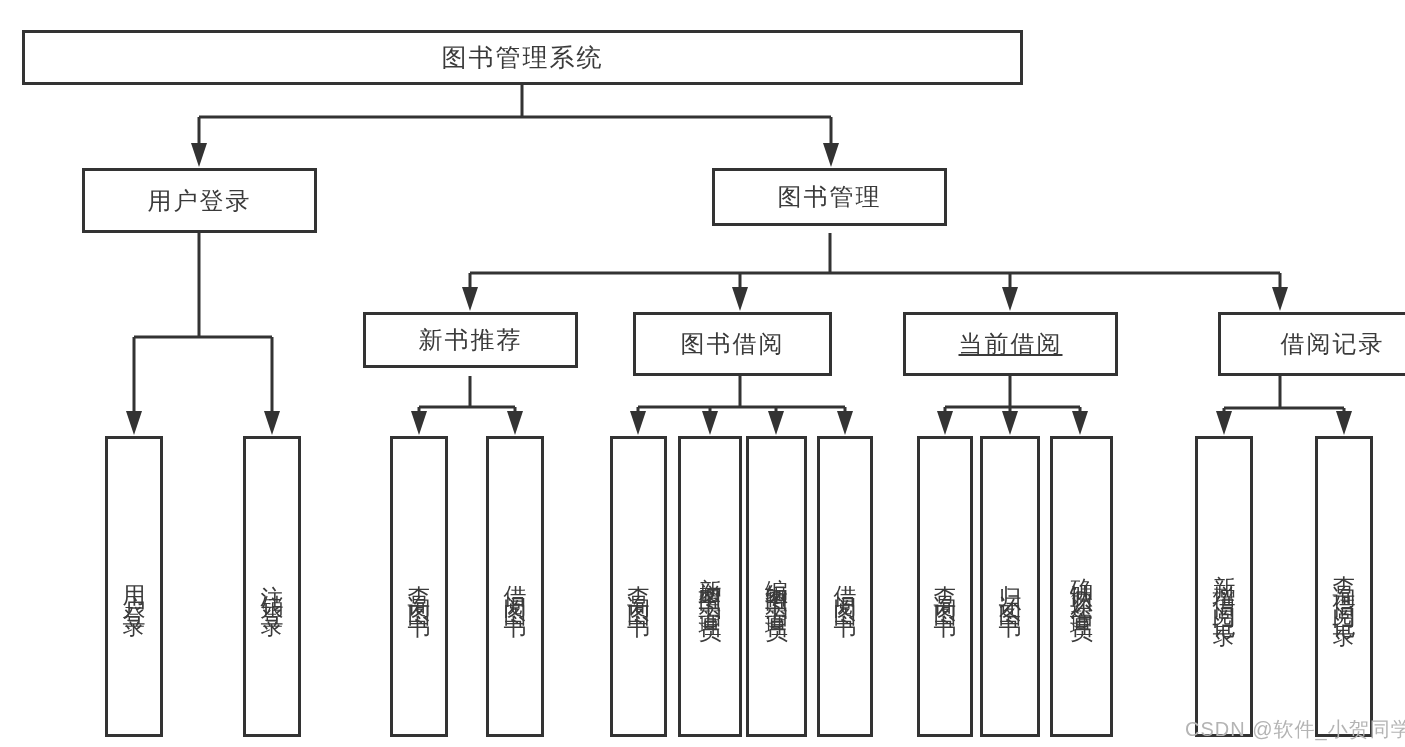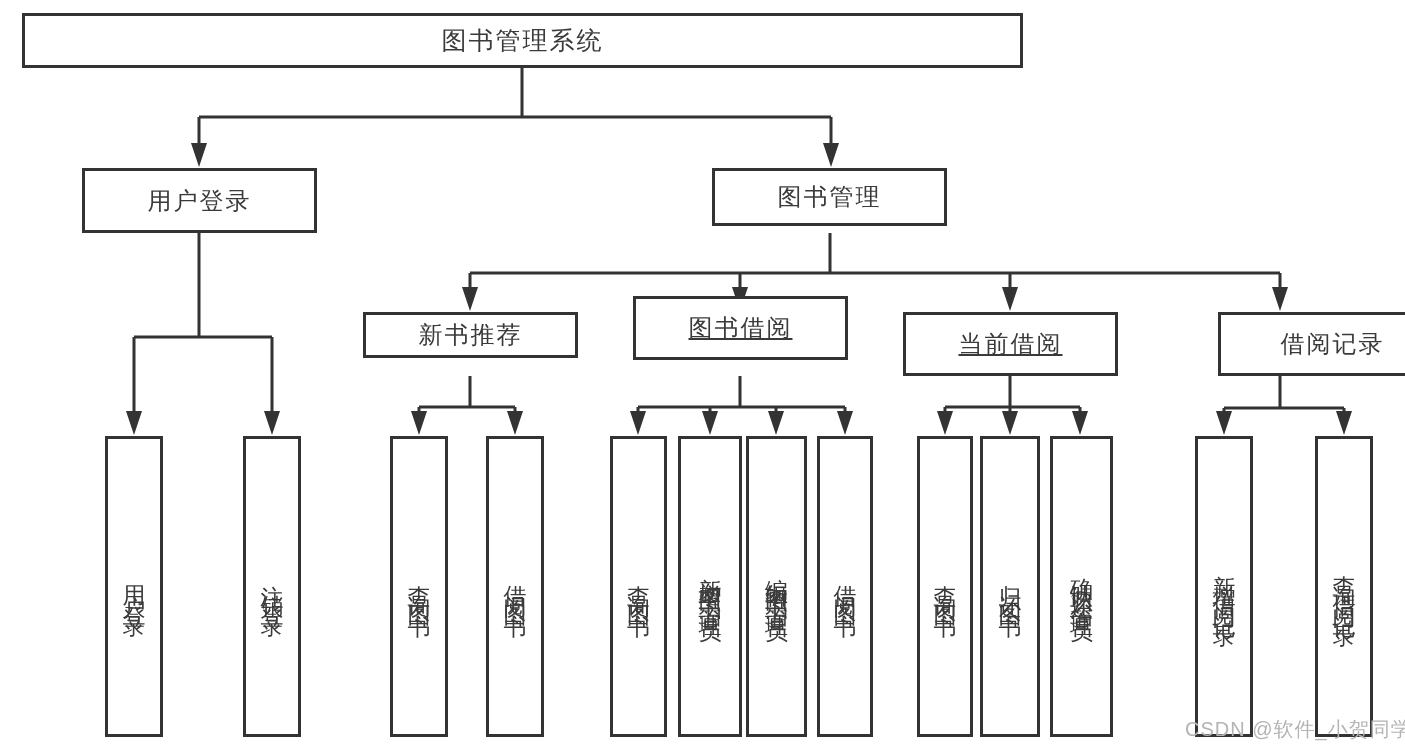--- a/index.html
+++ b/index.html
@@ -6,32 +6,32 @@
   .canvas{
     position:relative;width:1405px;height:747px;background:#ffffff;
     font-family:"Liberation Sans","DejaVu Sans",sans-serif;color:#3a3a3a;overflow:hidden;
   }
   .connectors{position:absolute;left:0;top:0;pointer-events:none;}
   .box{
     position:absolute;box-sizing:border-box;border:3px solid #333333;background:#ffffff;
     display:flex;align-items:center;justify-content:center;text-align:center;
   }
   .hbox{font-size:24px;letter-spacing:2px;}
-  .rootbox{font-size:25px;letter-spacing:2px;}
+  .rootbox{font-size:25px;letter-spacing:2px;margin-top:17px;}
   .vbox{
     writing-mode:vertical-rl;text-orientation:mixed;
     font-size:23px;letter-spacing:10px;line-height:1;
   }
   .vbox.vlong{letter-spacing:6px;}
   
   #n-root{left:22px;top:13px;width:1001px;height:55px;}
   #n-userlogin{left:82px;top:168px;width:235px;height:65px;}
   #n-bookmgmt{left:712px;top:168px;width:235px;height:58px;}
-  #n-newbook{left:363px;top:312px;width:215px;height:46px;}
-  #n-bookborrow{left:633px;top:296px;width:215px;height:64px;text-decoration:underline;}
+  #n-newbook{left:363px;top:312px;width:215px;height:56px;}
+  #n-bookborrow{left:633px;top:312px;width:199px;height:64px;}
   #n-currentborrow{left:903px;top:312px;width:215px;height:64px;text-decoration:underline;}
   #n-borrowrecords{left:1218px;top:312px;width:197px;height:64px;padding-left:32px;}
   .leaf{top:436px;height:301px;}
   #l-login{left:105px;width:58px;}
   #l-logout{left:243px;width:58px;}
   #l-nb-query{left:390px;width:58px;}
   #l-nb-borrow{left:486px;width:58px;}
   #l-bb-query{left:610px;width:57px;}
   #l-bb-add{left:678px;width:64px;}
   #l-bb-edit{left:746px;width:61px;}

